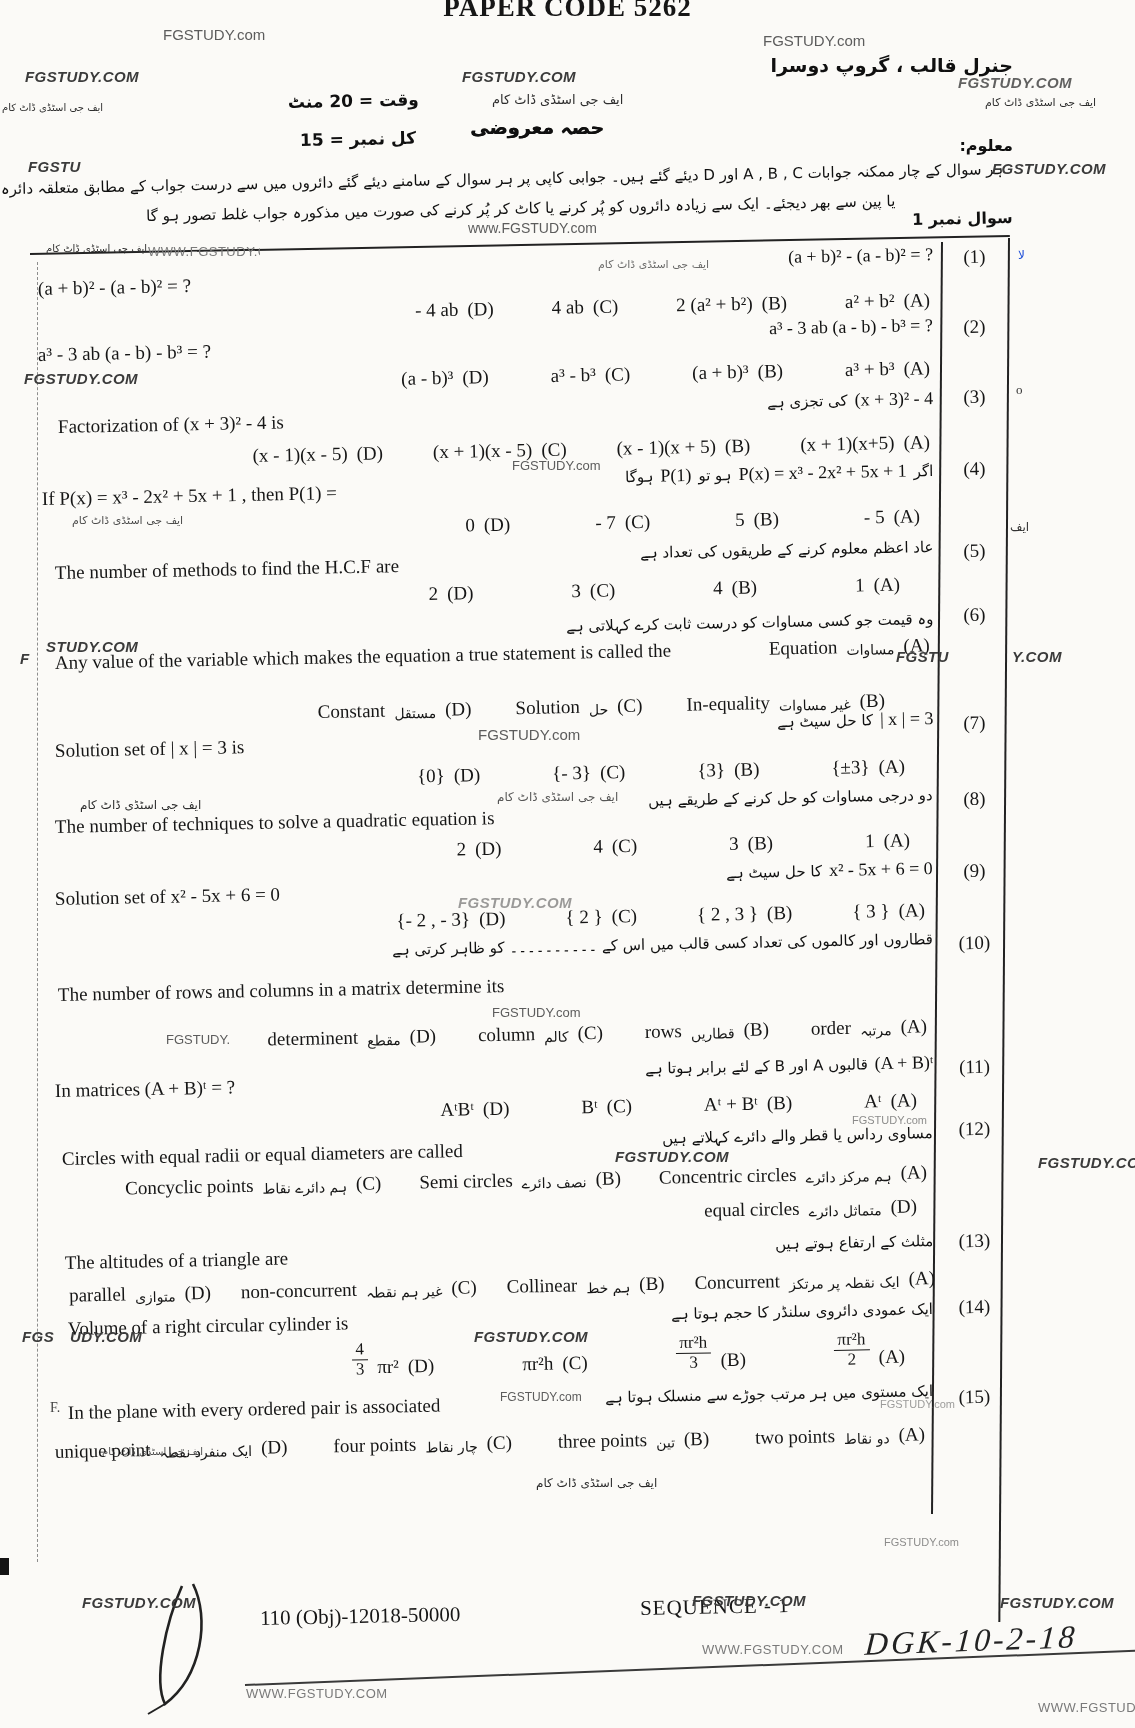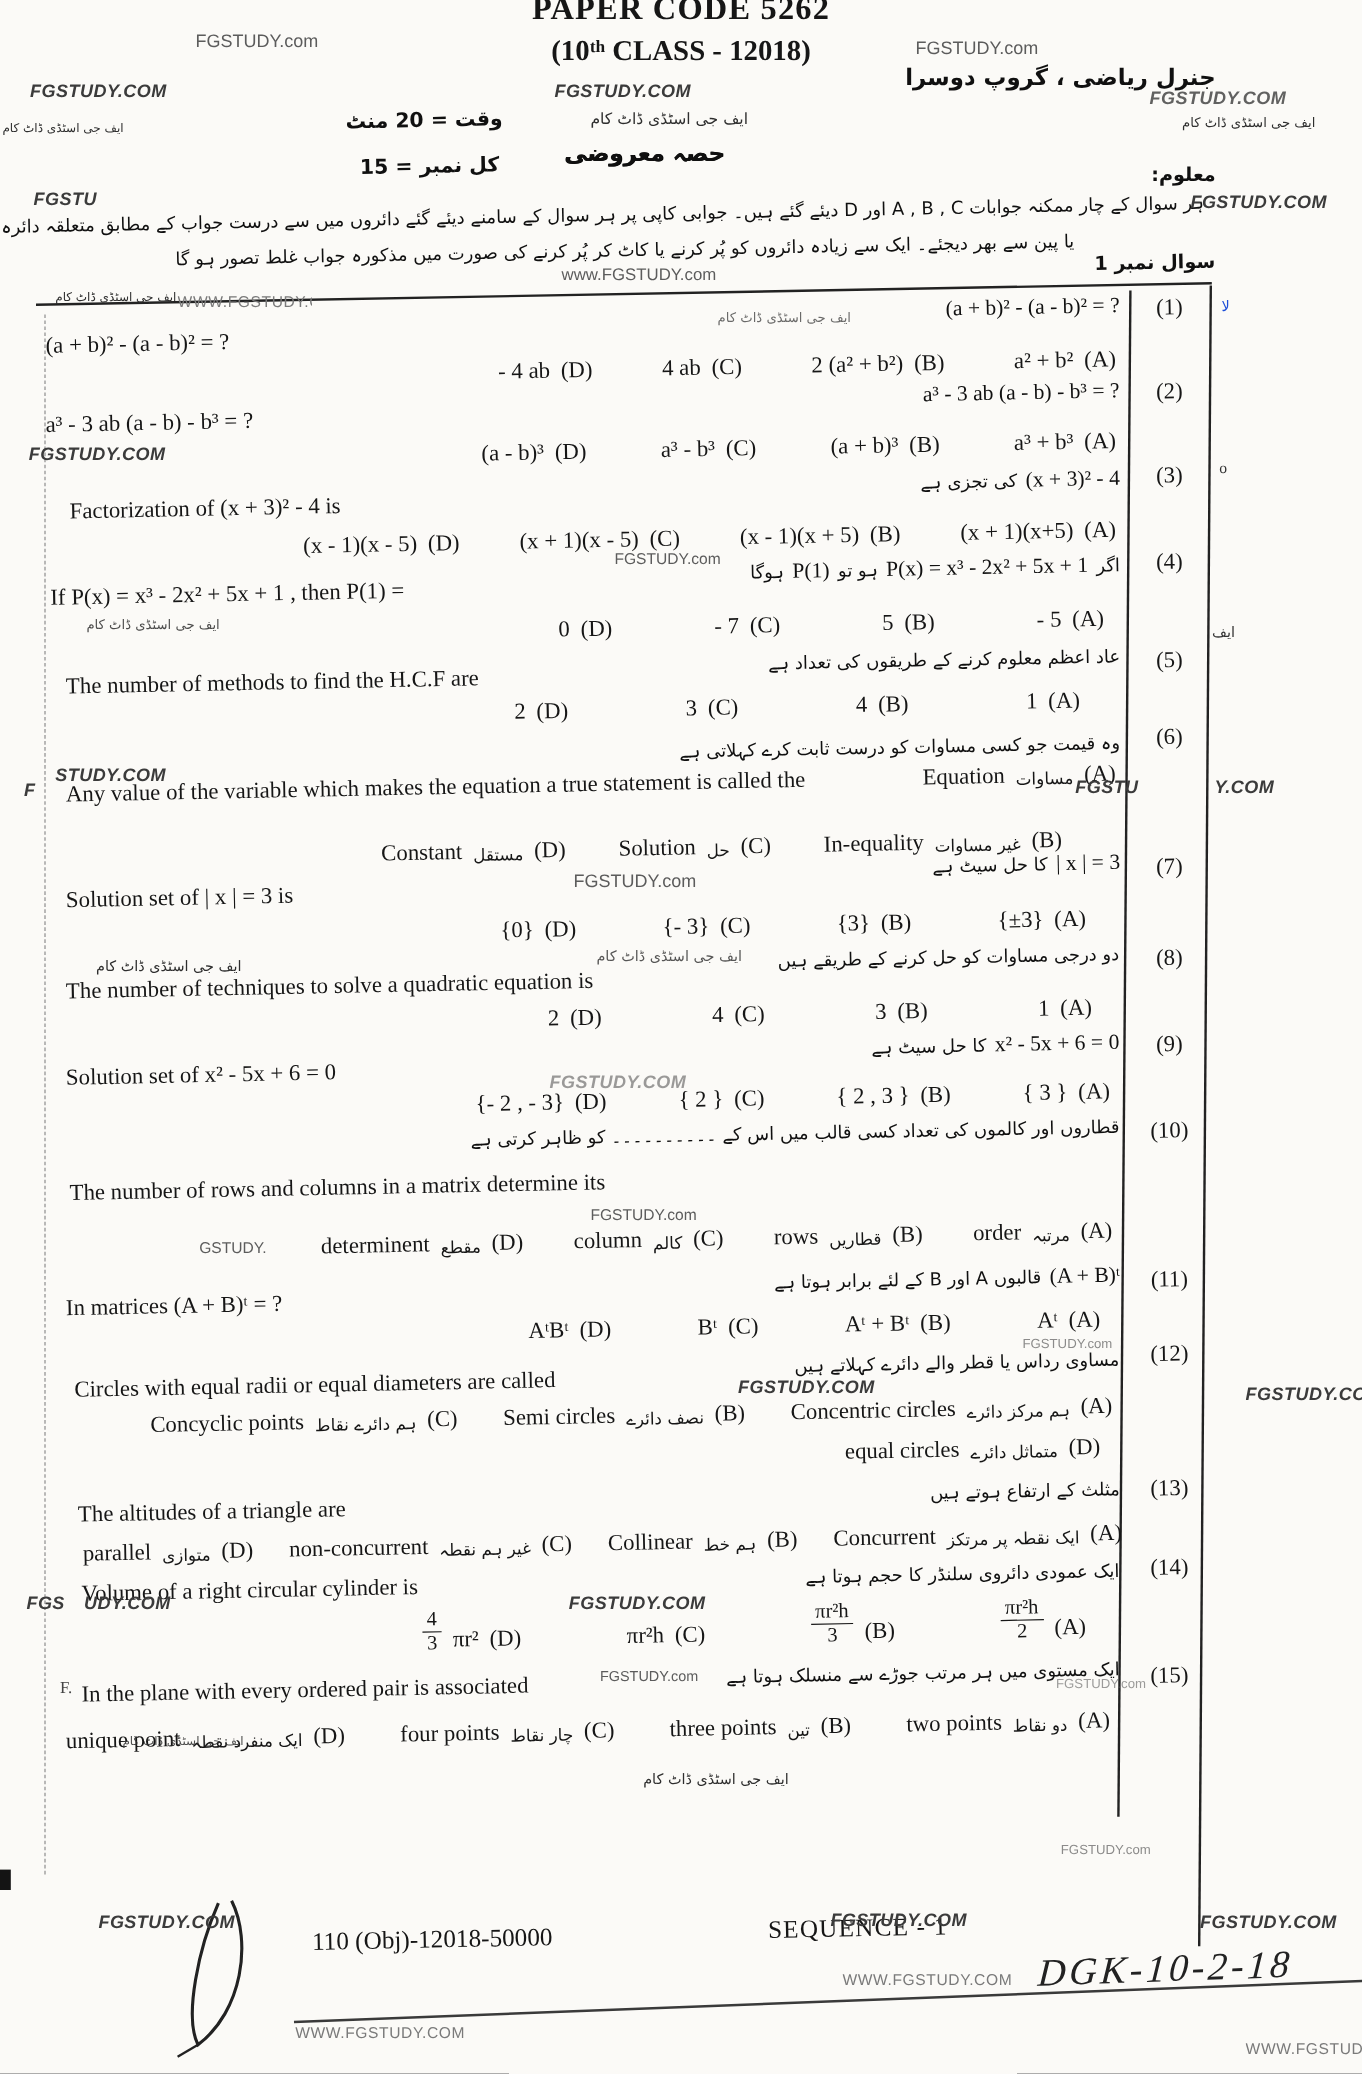--- a/index.html
+++ b/index.html
@@ -28,22 +28,21 @@
   .www{position:absolute;font-family:"Liberation Sans","DejaVu Sans",sans-serif;font-size:13px;color:#7a7a7a;letter-spacing:.5px;white-space:nowrap;overflow:hidden;}
   .line{position:absolute;}
   .hdr-b{font-weight:bold;}
 </style>
 </head>
 <body>
 
 <div class="page">
 
   <div class="ln" style="left:0;right:0;top:-8px;text-align:center;font-size:27px;font-weight:bold;letter-spacing:1px;">PAPER CODE  5262</div>
-  <div class="ln" style="left:0;right:0;top:30px;text-align:center;font-size:24px;font-weight:bold;">(10ᵗʰ CLASS - 12018)</div>
-  <div class="ln ur hdr-b" style="right:122px;top:54px;font-size:19px;font-weight:bold;">جنرل ریاضی ، گروپ دوسرا</div>
+  <div class="ln ur hdr-b" style="right:122px;top:54px;font-size:19px;font-weight:bold;">جنرل قالب ، گروپ دوسرا</div>
   <div class="ln ur hdr-b tl" style="left:288px;top:92px;font-size:17px;font-weight:bold;">وقت  =  20 منٹ</div>
   <div class="ln ur hdr-b" style="left:470px;top:116px;font-size:19px;font-weight:bold;text-shadow:.6px 0 #000;">حصہ معروضی</div>
   <div class="ln ur hdr-b tl" style="left:300px;top:130px;font-size:17px;font-weight:bold;">کل نمبر  =  15</div>
   <div class="ln ur hdr-b" style="right:122px;top:136px;font-size:16px;font-weight:bold;">معلوم:</div>
   <div class="ln ur tr" style="right:132px;top:160px;font-size:15px;">ہر سوال کے چار ممکنہ جوابات A , B , C اور D دیئے گئے ہیں۔ جوابی کاپی پر ہر سوال کے سامنے دیئے گئے دائروں میں سے درست جواب کے مطابق متعلقہ دائرہ کو مارکر</div>
   <div class="ln ur tr" style="right:240px;top:192px;font-size:15px;">یا پین سے بھر دیجئے۔ ایک سے زیادہ دائروں کو پُر کرنے یا کاٹ کر پُر کرنے کی صورت میں مذکورہ جواب غلط تصور ہو گا</div>
   <div class="ln ur tr" style="right:122px;top:208px;font-size:16px;font-weight:bold;">سوال نمبر 1</div>
 
   <div class="line" style="top:253px;left:30px;width:980px;border-top:2px solid #222;transform:rotate(-1.05deg);transform-origin:left center;"></div>
   <div class="line" style="left:941px;top:242px;height:1272px;border-left:2px solid #222;transform:rotate(.45deg);transform-origin:top center;"></div>
@@ -459,21 +458,21 @@
   <span class="wmu" style="left:72px;top:514px;font-size:11px;opacity:.85;">ایف جی اسٹڈی ڈاٹ کام</span>
   <span class="wm" style="left:20px;top:650px;">F</span>
   <span class="wm" style="left:46px;top:638px;">STUDY.COM</span>
   <span class="wm" style="left:896px;top:648px;">FGSTU</span>
   <span class="wm" style="left:1012px;top:648px;">Y.COM</span>
   <span class="wml" style="left:478px;top:726px;">FGSTUDY.com</span>
   <span class="wmu" style="left:80px;top:798px;font-size:12px;">ایف جی اسٹڈی ڈاٹ کام</span>
   <span class="wmu" style="left:497px;top:790px;font-size:12px;opacity:.8;">ایف جی اسٹڈی ڈاٹ کام</span>
   <span class="wm" style="left:458px;top:894px;opacity:.5;">FGSTUDY.COM</span>
   <span class="wml" style="left:492px;top:1005px;font-size:13px;">FGSTUDY.com</span>
-  <span class="wml" style="left:166px;top:1032px;font-size:13px;">GSTUDY.</span>
+  <span class="wml" style="left:166px;top:1032px;font-size:13px;">FGSTUDY.</span>
   <span class="wml" style="left:852px;top:1114px;font-size:11px;opacity:.7;">FGSTUDY.com</span>
   <span class="wm" style="left:615px;top:1148px;">FGSTUDY.COM</span>
   <span class="wm" style="left:1038px;top:1154px;width:97px;overflow:hidden;">FGSTUDY.COM</span>
   <span class="wm" style="left:22px;top:1328px;">FGS</span>
   <span class="wm" style="left:70px;top:1328px;">UDY.COM</span>
   <span class="wm" style="left:474px;top:1328px;">FGSTUDY.COM</span>
   <span class="wml" style="left:500px;top:1390px;font-size:12px;">FGSTUDY.com</span>
   <span class="wml" style="left:880px;top:1398px;font-size:11px;opacity:.6;">FGSTUDY.com</span>
   <span class="wmu" style="left:102px;top:1446px;font-size:10px;opacity:.85;">ایف جی اسٹڈی ڈاٹ کام</span>
   <span class="wmu" style="left:536px;top:1476px;font-size:12px;">ایف جی اسٹڈی ڈاٹ کام</span>

